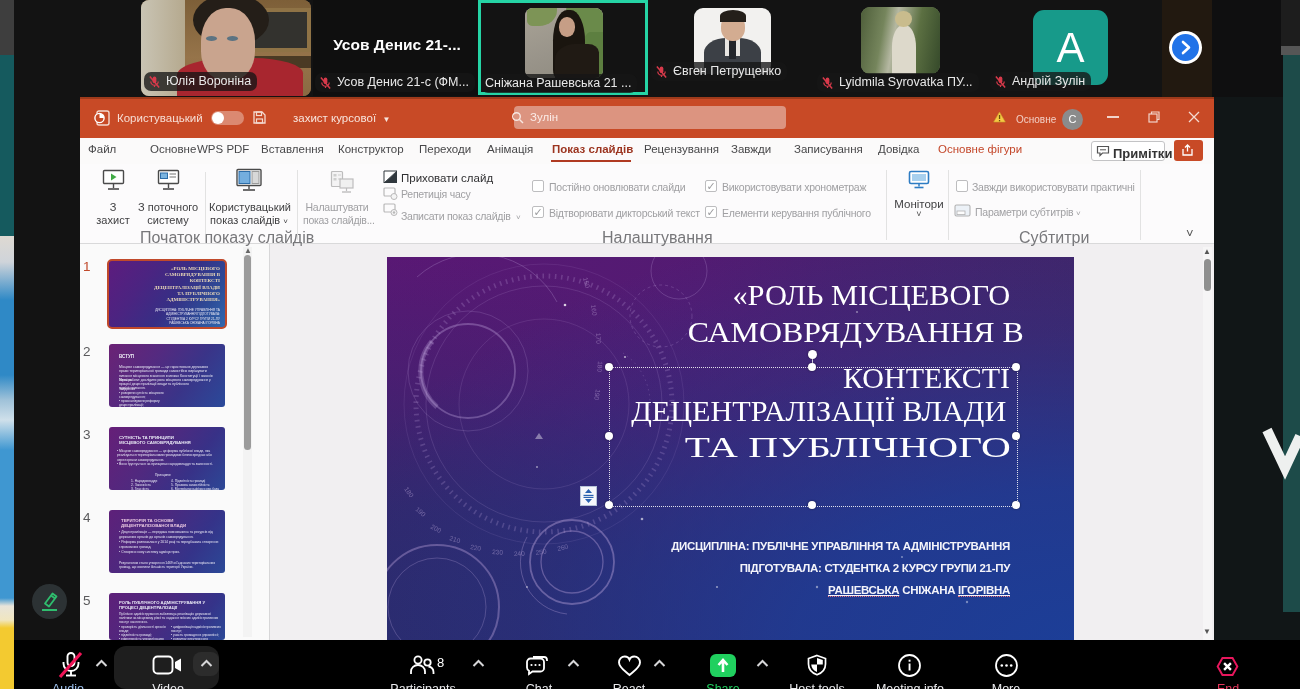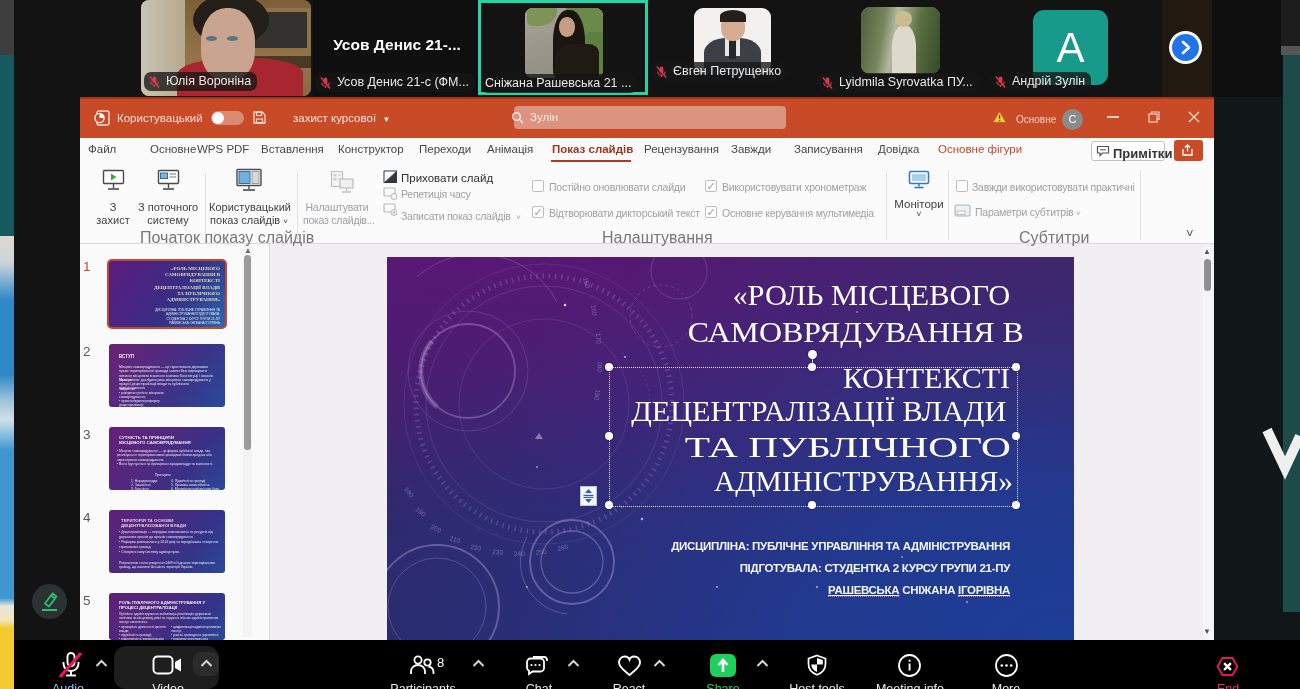--- a/index.html
+++ b/index.html
@@ -291,21 +291,21 @@
       <span class="cbc">✓</span>
     </div>
 <div class="ribtxt ribgrey" style="left:549px;top:207px;">Відтворювати дикторський текст</div>
 <div class="cb" style="left:705px;top:180px;">
       <span class="cbc">✓</span>
     </div>
 <div class="ribtxt ribgrey" style="left:722px;top:181px;">Використовувати хронометраж</div>
 <div class="cb" style="left:705px;top:206px;">
       <span class="cbc">✓</span>
     </div>
-<div class="ribtxt ribgrey" style="left:722px;top:207px;">Основне керування мультимедіа</div>
+<div class="ribtxt ribgrey" style="left:722px;top:207px;">Елементи керування публічного</div>
 <div class="grouplab" style="left:602px;">Налаштування</div>
 <div class="vsep" style="left:886px;top:170px;height:70px;"></div>
 
 <svg class="abs" style="left:908px;top:170px;" width="22" height="19" viewBox="0 0 22 19">
  <rect x="1.5" y="1.5" width="19" height="12" rx="1.5" fill="#fff" stroke="#2e7cc3" stroke-width="1.6"></rect>
  <rect x="4" y="4" width="14" height="7" fill="#a8d0ee"></rect>
  <line x1="11" y1="14" x2="11" y2="16.5" stroke="#2e7cc3" stroke-width="1.5"></line>
  <line x1="6.5" y1="17.5" x2="15.5" y2="17.5" stroke="#2e7cc3" stroke-width="1.6"></line>
 </svg>
 <div class="ribtxt" style="left:888px;top:198px;width:62px;text-align:center;font-size:11.5px;">Монітори</div>
@@ -439,21 +439,20 @@
           <circle cx="560" cy="120" r="1" opacity="0.35"></circle>
    <path d="M152 176 l4 6 h-8 z" opacity="0.4"></path>
   </g>
  </svg>
 
  <div class="tl" style="top:24px;right:64px;transform:scaleX(1.032);">«РОЛЬ МІСЦЕВОГО</div>
  <div class="tl" style="top:61px;right:50px;transform:scaleX(1.081);">САМОВРЯДУВАННЯ В</div>
  <div class="tl" style="top:107px;right:64px;transform:scaleX(1.018);">КОНТЕКСТІ</div>
  <div class="tl" style="top:140px;right:68px;transform:scaleX(1.024);">ДЕЦЕНТРАЛІЗАЦІЇ ВЛАДИ</div>
  <div class="tl" style="top:176px;right:63px;transform:scaleX(1.40);">ТА ПУБЛІЧНОГО</div>
- <div class="tl" style="top:210px;right:61px;transform:scaleX(1.0);">АДМІНІСТРУВАННЯ»</div>
  <div style="position:absolute;right:64px;top:278px;width:560px;text-align:right;color:#f4f4fa;font-size:11.5px;letter-spacing:-0.3px;font-weight:bold;line-height:22px;">ДИСЦИПЛІНА: ПУБЛІЧНЕ УПРАВЛІННЯ ТА АДМІНІСТРУВАННЯ<br>ПІДГОТУВАЛА: СТУДЕНТКА 2 КУРСУ ГРУПИ 21-ПУ<br><span style="text-decoration:underline;border-bottom:1px dotted #e06a78;">РАШЕВСЬКА</span> СНІЖАНА <span style="text-decoration:underline;border-bottom:1px dotted #e06a78;">ІГОРІВНА</span></div>
 
  <div style="position:absolute;left:222px;top:110px;width:407px;height:138px;border:1.5px dotted rgba(255,255,255,.85);"></div>
  <div class="abs" style="left:425px;top:97px;width:1px;height:13px;background:rgba(255,255,255,.8);"></div>
 </div>
 
 <div class="abs" style="left:605px;top:363px;width:8px;height:8px;border-radius:50%;background:#fff;box-shadow:0 0 2px rgba(0,0,0,.6);"></div>
 <div class="abs" style="left:808px;top:363px;width:8px;height:8px;border-radius:50%;background:#fff;box-shadow:0 0 2px rgba(0,0,0,.6);"></div>
 <div class="abs" style="left:1012px;top:363px;width:8px;height:8px;border-radius:50%;background:#fff;box-shadow:0 0 2px rgba(0,0,0,.6);"></div>
 <div class="abs" style="left:605px;top:432px;width:8px;height:8px;border-radius:50%;background:#fff;box-shadow:0 0 2px rgba(0,0,0,.6);"></div>

